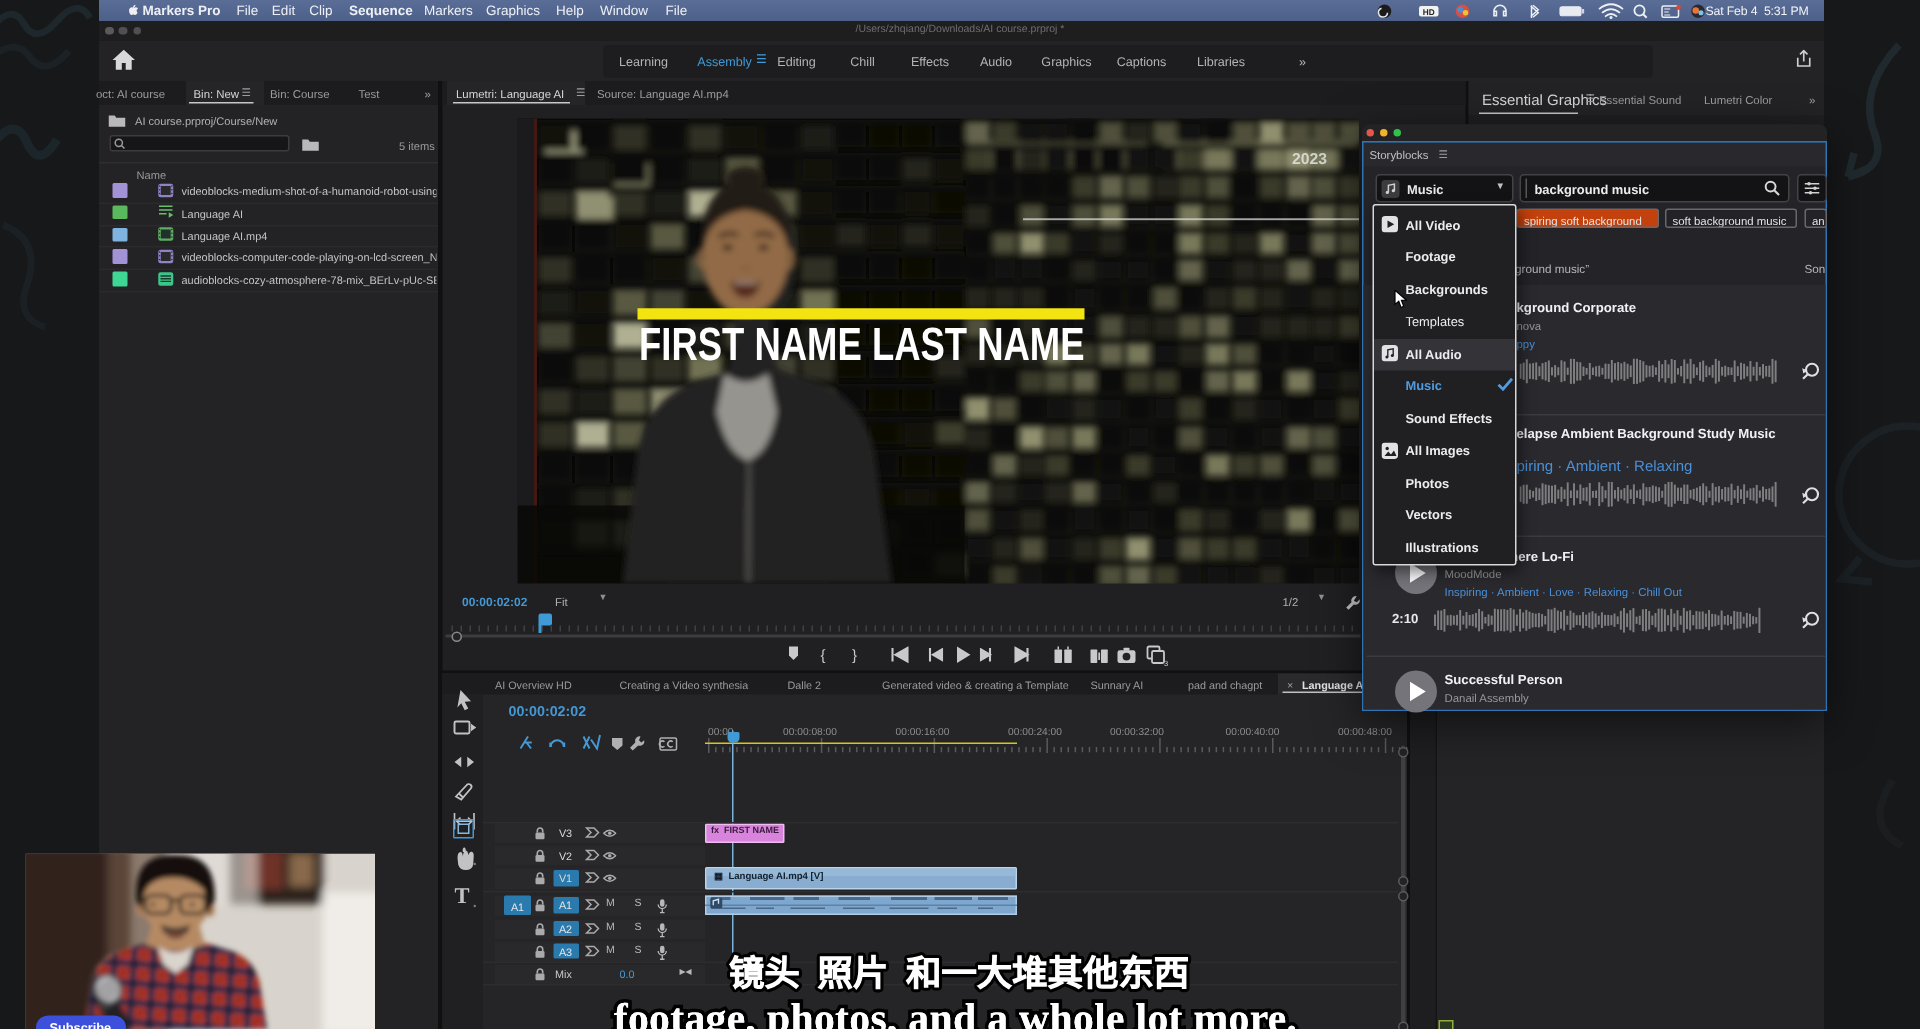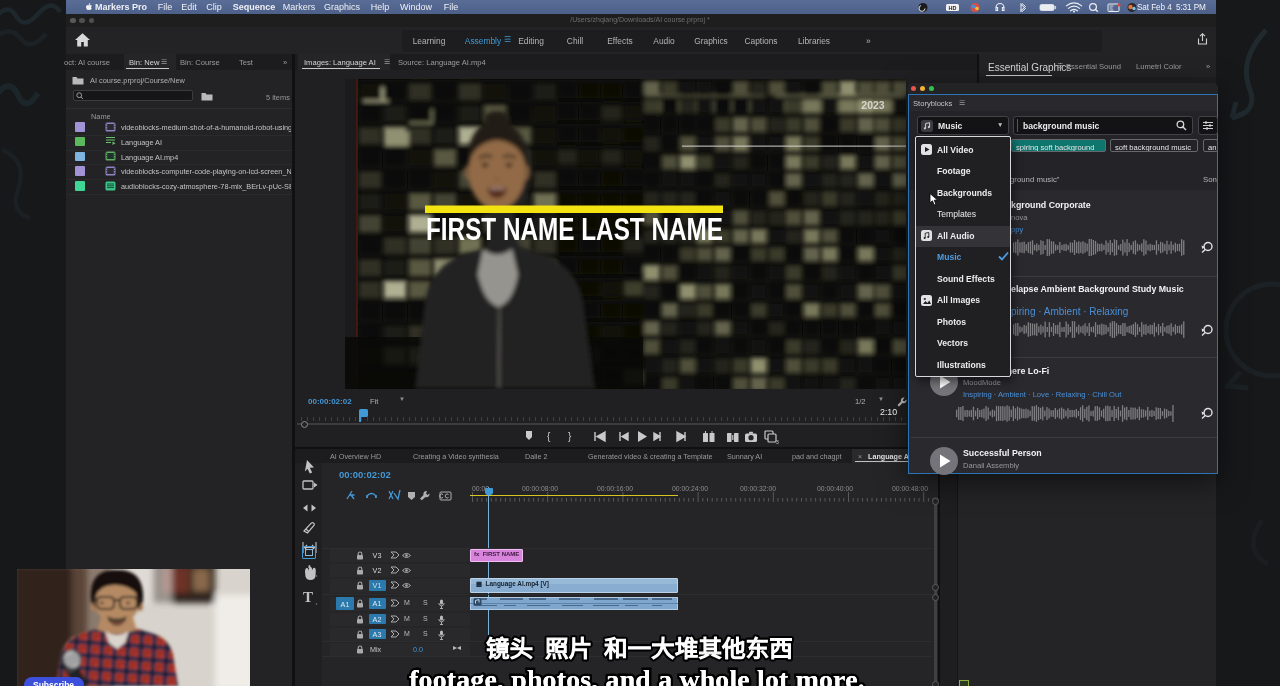--- a/index.html
+++ b/index.html
@@ -167,21 +167,21 @@
       <rect x="0.5" y="0.5" width="10" height="9" rx="1.5" fill="#3fd695" opacity="0.9"></rect>
       <g stroke="#143c2a" stroke-width="0.9">
         <path d="M2 3 h7 M2 4.8 h7 M2 6.6 h7"></path>
       </g>
     </svg>
 <div class="tx" style="left:121px;top:182.20000000000005px;font-size:7.3px;color:#c4c4c6;max-width:170px;overflow:hidden">audioblocks-cozy-atmosphere-78-mix_BErLv-pUc-SBA-3</div>
 <div class="abs" style="left:66px;top:193.90000000000003px;width:226px;height:0.8px;background:#2a2a2c"></div>
 <div class="abs" style="left:295px;top:54px;width:682px;height:393px;background:#201f21"></div>
 <div class="abs" style="left:295px;top:54px;width:682px;height:16px;background:#1c1c1e"></div>
 <div class="abs" style="left:298px;top:54px;width:92px;height:16px;background:#252527"></div>
-<div class="tx" style="left:304px;top:58px;font-size:7.6px;color:#d6d6d8">Images: Language AI</div>
+<div class="tx" style="left:304px;top:58px;font-size:7.6px;color:#d6d6d8">Lumetri: Language AI</div>
 <div class="tx" style="left:384px;top:57.5px;font-size:7px;color:#9c9c9e">☰</div>
 <div class="abs" style="left:302px;top:67.5px;width:78px;height:1.4px;background:#c8c8ca"></div>
 <div class="tx" style="left:398px;top:58px;font-size:7.6px;color:#9c9c9e">Source: Language AI.mp4</div>
 <svg class="abs" style="left:345px;top:79px" width="561" height="310" viewBox="0 0 561 310">
 <defs>
         <filter id="bb" x="-5%" y="-5%" width="110%" height="110%">
           <feGaussianBlur stdDeviation="2.0"></feGaussianBlur>
         </filter>
 <filter id="bb2" x="-12%" y="-12%" width="124%" height="124%">
           <feGaussianBlur stdDeviation="2.2"></feGaussianBlur>
@@ -1160,21 +1160,21 @@
     </svg>
 <div class="abs" style="left:1198px;top:116px;width:20px;height:19px;background:#131315;border:1px solid #434347;border-radius:3px"></div>
 <svg class="abs" style="left:1203px;top:121px" width="10" height="9" viewBox="0 0 10 9">
       <g stroke="#d0d0d2" stroke-width="1.1">
         <path d="M0 1.5 h10 M0 4.5 h10 M0 7.5 h10"></path>
       </g>
       <circle cx="3" cy="1.5" r="1.2" fill="#d0d0d2"></circle>
       <circle cx="7" cy="4.5" r="1.2" fill="#d0d0d2"></circle>
       <circle cx="4" cy="7.5" r="1.2" fill="#d0d0d2"></circle>
     </svg>
-<div class="abs" style="left:1011px;top:139px;width:95px;height:13px;border:1px solid #68686c;border-radius:2px;background:#0f766e;overflow:hidden">
+<div class="abs" style="left:1011px;top:139px;width:95px;height:13px;border:1px solid #68686c;border-radius:2px;background:#c2410c;overflow:hidden">
       <div class="tx" style="left:4px;top:2.5px;font-size:7.6px;color:#e4e4e6">spiring soft background</div>
     </div>
 <div class="abs" style="left:1110px;top:139px;width:88px;height:13px;border:1px solid #68686c;border-radius:2px;background:#232227;overflow:hidden">
       <div class="tx" style="left:4px;top:2.5px;font-size:7.6px;color:#e4e4e6">soft background music</div>
     </div>
 <div class="abs" style="left:1203px;top:139px;width:15px;height:13px;border:1px solid #68686c;border-radius:2px;background:#232227;overflow:hidden">
       <div class="tx" style="left:4px;top:2.5px;font-size:7.6px;color:#e4e4e6">an</div>
     </div>
 <div class="tx" style="left:1010px;top:175px;font-size:7.8px;color:#b6b6b8">ground music”</div>
 <div class="tx" style="left:1203px;top:175px;font-size:7.8px;color:#b6b6b8">Son</div>
@@ -1364,21 +1364,21 @@
       <path d="M1.5 4.5 l3.5 1.5 l-2.8 2z" fill="#e0e0e2"></path>
     </svg>
 <div class="abs" style="left:1011px;top:356.5px;width:206px;height:1px;background:#3c3b40"></div>
 <div class="abs" style="left:930px;top:368px;width:28px;height:28px;border-radius:50%;background:#74747a"></div>
 <svg class="abs" style="left:939px;top:375px" width="12" height="14" viewBox="0 0 12 14">
       <path d="M1 0.5 L11.5 7 L1 13.5z" fill="#fff"></path>
     </svg>
 <div class="tx" style="left:974px;top:366px;font-size:8.8px;font-weight:700;color:#f2f2f4">Atmosphere Lo-Fi</div>
 <div class="tx" style="left:963px;top:378px;font-size:7.6px;color:#98989a">MoodMode</div>
 <div class="tx" style="left:963px;top:389.5px;font-size:7.6px;color:#4a90d8">Inspiring · Ambient · Love · Relaxing · Chill Out</div>
-<div class="tx" style="left:880px;top:407px;font-size:8.8px;font-weight:400;color:#e8e8ea">2:10</div>
+<div class="tx" style="left:928px;top:407px;font-size:8.8px;font-weight:700;color:#e8e8ea">2:10</div>
 <svg class="abs" style="left:956px;top:405px;opacity:0.85" width="218" height="17" viewBox="0 0 218 17">
       <rect x="0.0" y="4.7" width="1.3" height="7.6" fill="#8e8e90"></rect>
       <rect x="2.1" y="2.0" width="1.3" height="13.0" fill="#8e8e90"></rect>
       <rect x="4.2" y="2.0" width="1.3" height="13.0" fill="#8e8e90"></rect>
       <rect x="6.3" y="1.0" width="1.3" height="15.1" fill="#8e8e90"></rect>
       <rect x="8.4" y="5.2" width="1.3" height="6.6" fill="#8e8e90"></rect>
       <rect x="10.5" y="4.9" width="1.3" height="7.2" fill="#8e8e90"></rect>
       <rect x="12.6" y="5.4" width="1.3" height="6.1" fill="#8e8e90"></rect>
       <rect x="14.7" y="4.9" width="1.3" height="7.1" fill="#8e8e90"></rect>
       <rect x="16.8" y="1.7" width="1.3" height="13.6" fill="#8e8e90"></rect>

